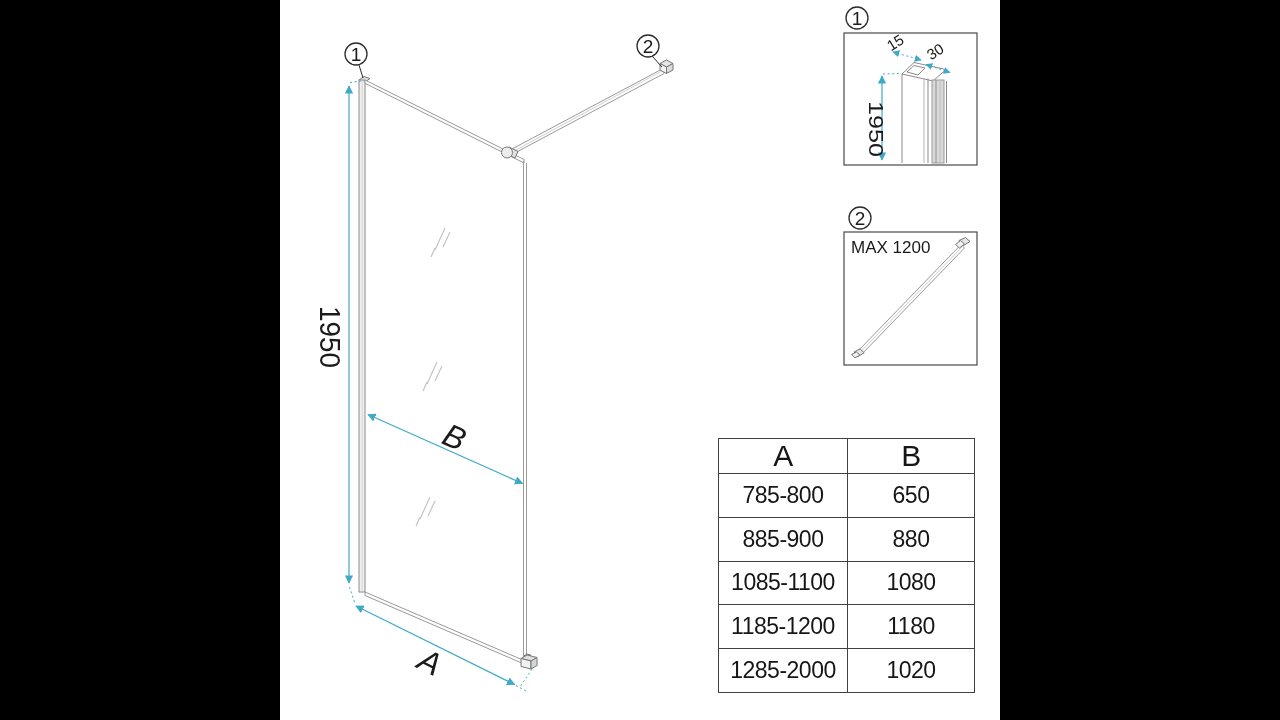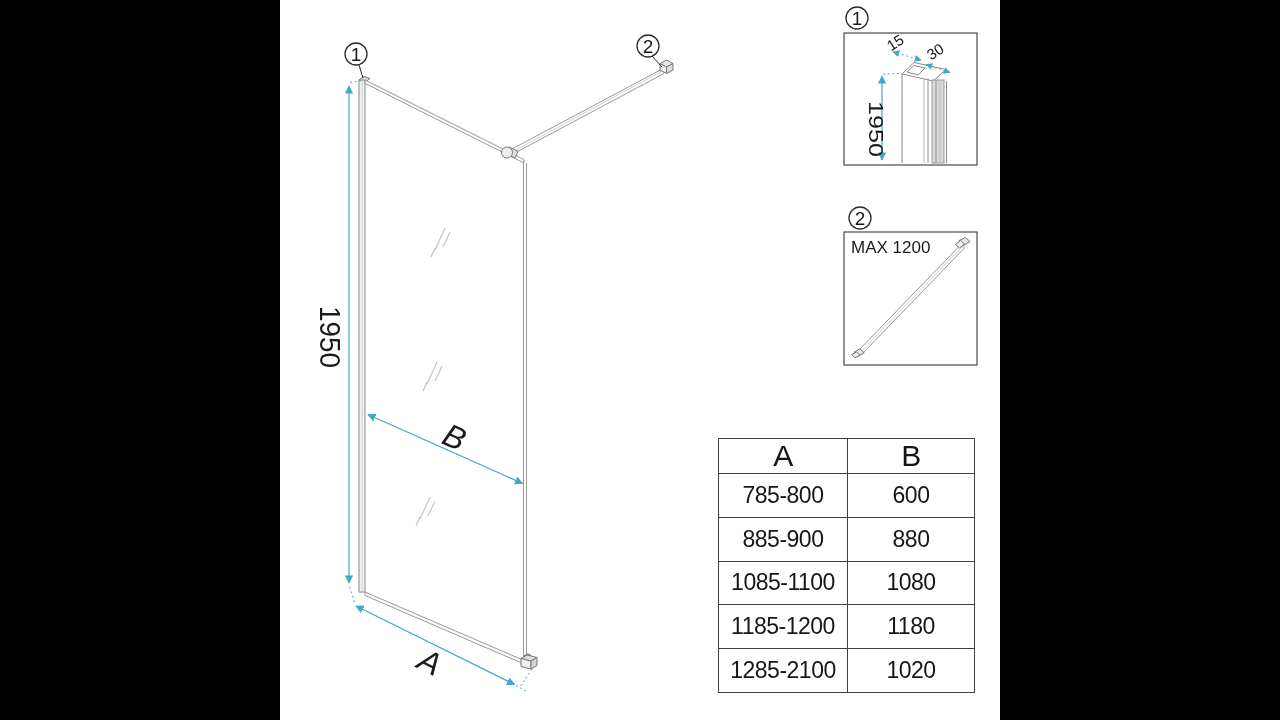--- a/index.html
+++ b/index.html
@@ -187,35 +187,35 @@
         </colgroup>
       <thead>
         <tr>
           <th>A</th>
           <th>B</th>
         </tr>
       </thead>
       <tbody>
         <tr>
           <td>785-800</td>
-          <td>600</td>
+          <td>650</td>
         </tr>
         <tr>
           <td>885-900</td>
           <td>880</td>
         </tr>
         <tr>
           <td>1085-1100</td>
           <td>1080</td>
         </tr>
         <tr>
           <td>1185-1200</td>
           <td>1180</td>
         </tr>
         <tr>
-          <td>1285-2100</td>
+          <td>1285-2000</td>
           <td>1020</td>
         </tr>
       </tbody>
     </table>
 
   </div>
 </div>
 
 </body></html>

